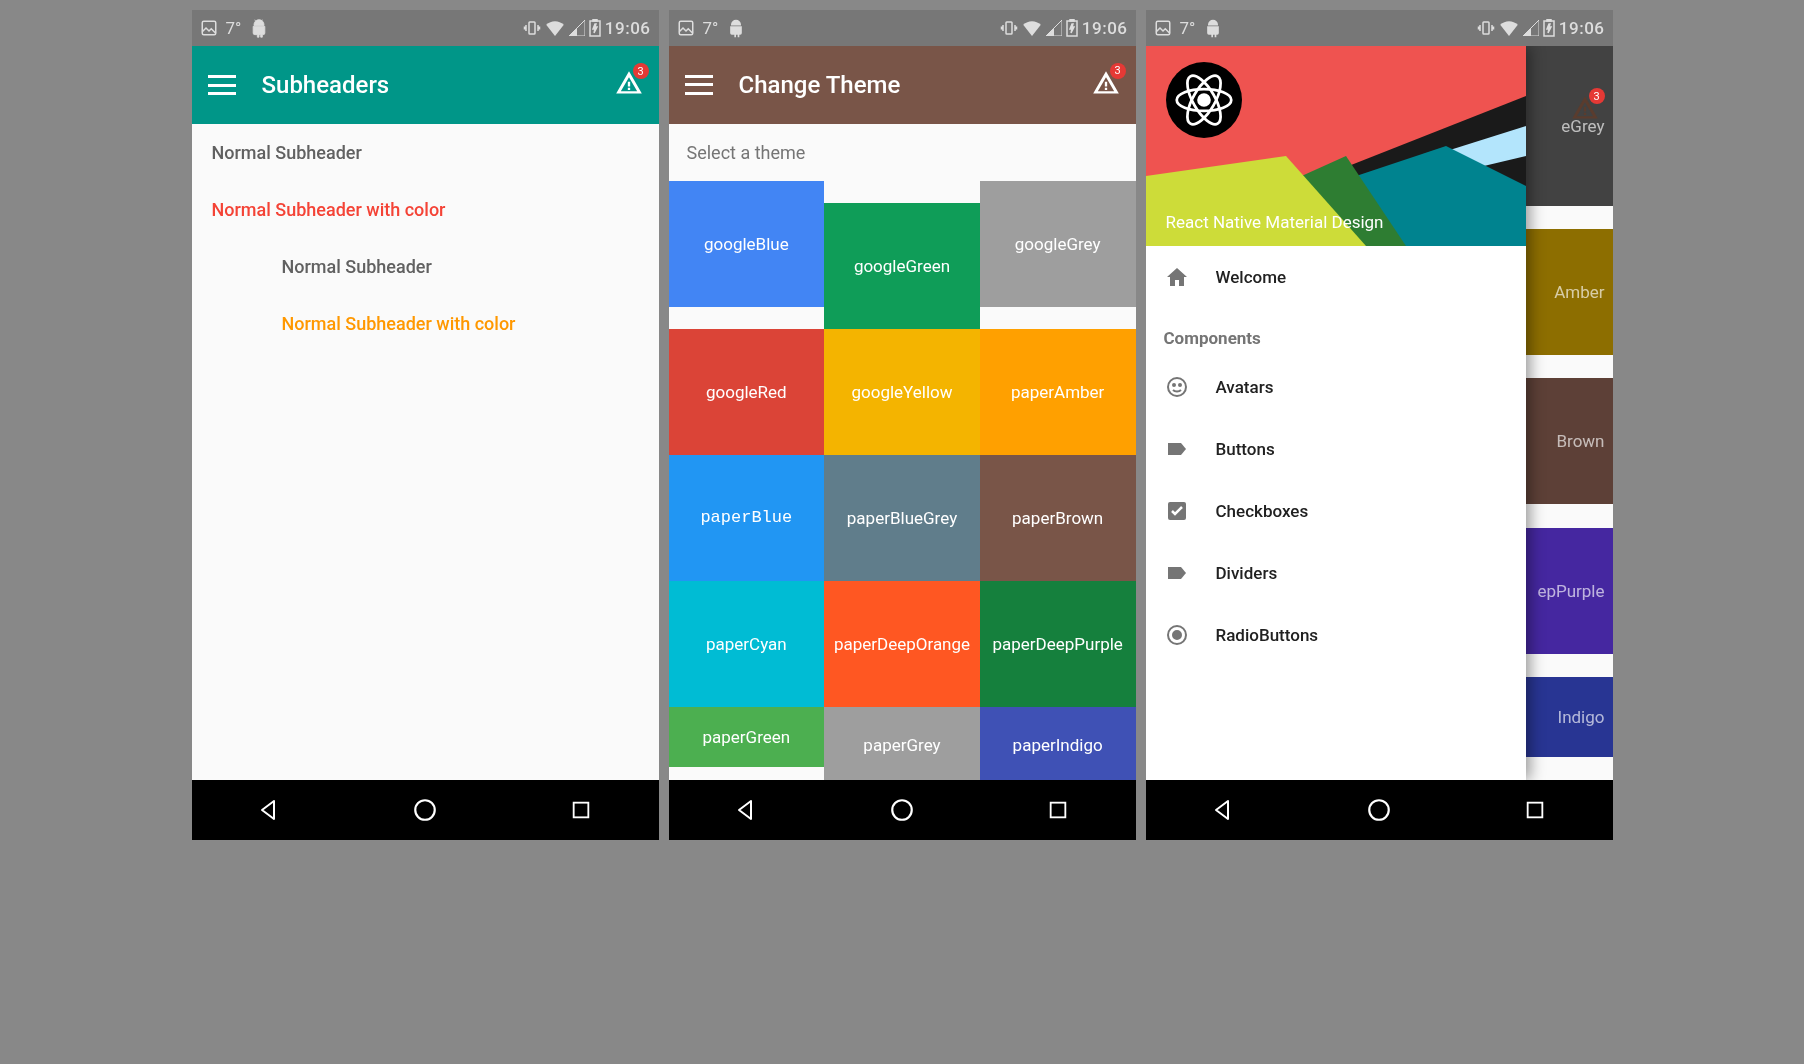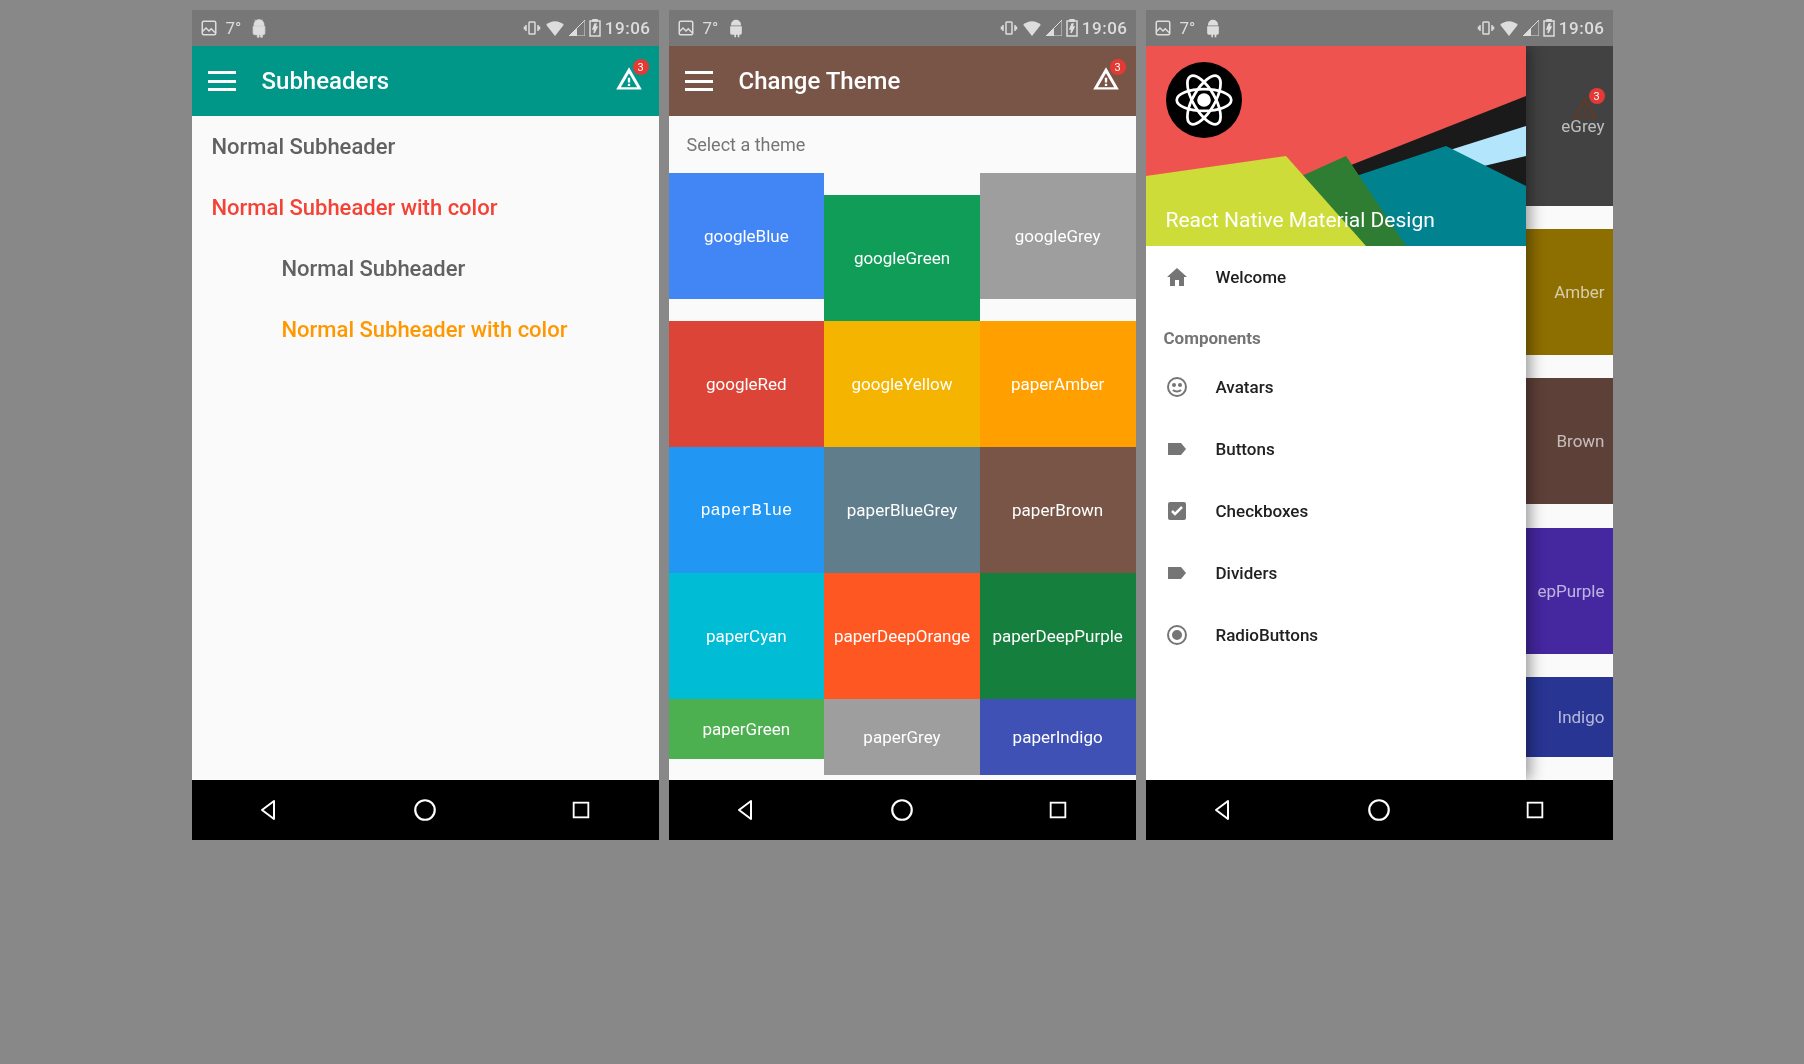--- a/index.html
+++ b/index.html
@@ -29,59 +29,59 @@
     align-items: center;
     padding: 0 8px;
     font-size: 17px;
   }
   .status-left { display: flex; align-items: center; gap: 8px; }
   .status-right { margin-left: auto; display: flex; align-items: center; gap: 4px; }
   .status-right .time { font-weight: 500; letter-spacing: 0.5px; }
   .sb-icon { display:inline-flex; align-items:center; justify-content:center; }
   
   .app-bar {
-    height: 70px;
+    height: 78px;
     display: flex;
     align-items: center;
     padding: 0 16px;
     color: #fff;
   }
   .app-bar .menu { width: 28px; height: 20px; display: flex; flex-direction: column; justify-content: space-between; cursor: pointer;}
   .app-bar .menu span { height: 3px; background: #fff; display:block; }
   .app-bar .title { font-size: 24px; font-weight: 500; margin-left: 26px; }
   .app-bar .action { margin-left: auto; position: relative; }
   .badge {
     position: absolute; top: -6px; right: -6px; background: #e53935; color: #fff;
     border-radius: 50%; width: 16px; height: 16px; font-size: 11px; display:flex;
     align-items:center; justify-content:center;
   }
   
   .content { flex: 1 1 auto; background: #fafafa; overflow: hidden; }
   
   .nav-bar { height: 60px; background: #000; display: flex; align-items: center; justify-content: space-around; }
   .nav-btn { color: #fff; width: 30px; height: 30px; display:flex; align-items:center; justify-content:center;}
   
-  .subh { padding: 18px 20px; font-size: 22px; font-weight: 500; }
+  .subh { padding: 18px 20px; font-size: 18px; font-weight: 500; }
   .sub-normal { color: #616161; }
   .sub-red { color: #f44336; }
   .sub-inset { padding-left: 90px; }
   .sub-orange { color: #ff9800; }
   
   .select-label { padding: 18px 18px; color: #757575; font-size: 18px; }
   .theme-grid { display: grid; grid-template-columns: repeat(3,1fr); }
   .theme-cell { height: 126px; display:flex; align-items:center; justify-content:center; color:#fff; font-size:17px; font-weight:400; cursor:pointer;}
   
   .screen3-content { position: relative; height: 100%; }
   .drawer-bg-grid { display: grid; grid-template-columns: repeat(3,1fr); position:absolute; inset:0;}
   .drawer-bg-grid .theme-cell { color: rgba(255,255,255,0.65); justify-content:flex-end; padding-right:8px;}
   .drawer { position:absolute; left:0; top:0; bottom:0; width: 380px; background:#fff; box-shadow: 4px 0 14px rgba(0,0,0,0.4); display:flex; flex-direction:column;}
   .drawer-header { height: 200px; position:relative; overflow:hidden; color:#fff;}
   .drawer-header .bgpoly { position:absolute; inset:0;}
   .drawer-header .react-logo { position:absolute; left:20px; top:16px; width:76px; height:76px; background:#000; border-radius:50%; display:flex; align-items:center; justify-content:center;}
-  .drawer-header .dh-title { position:absolute; left:20px; bottom:14px; font-size:21px; font-weight:400; color:#fff;}
+  .drawer-header .dh-title { position:absolute; left:20px; bottom:14px; font-size:17px; font-weight:400; color:#fff;}
   .drawer-item { height: 62px; display:flex; align-items:center; padding: 0 18px; gap: 26px; color:#212121; font-weight:500; font-size:17px; cursor:pointer;}
   .drawer-item .di-icon { width:26px; height:26px; color:#757575; display:flex; align-items:center; justify-content:center;}
   .drawer-section { padding: 20px 18px 8px; color:#757575; font-weight:700; font-size:17px;}
   .s3-appbar-icon { position:absolute; top:48px; right:14px; color:#fff;}
 </style>
 </head>
 <body>
 
 <div class="phone" style="height:830px">
   <div class="status-bar">

